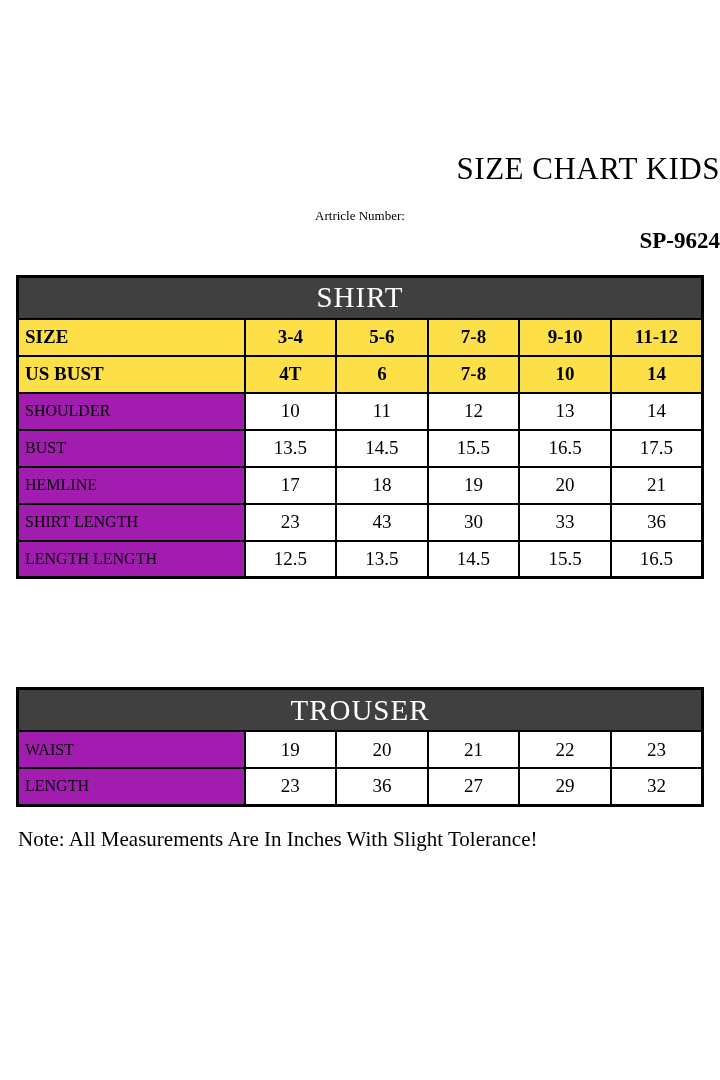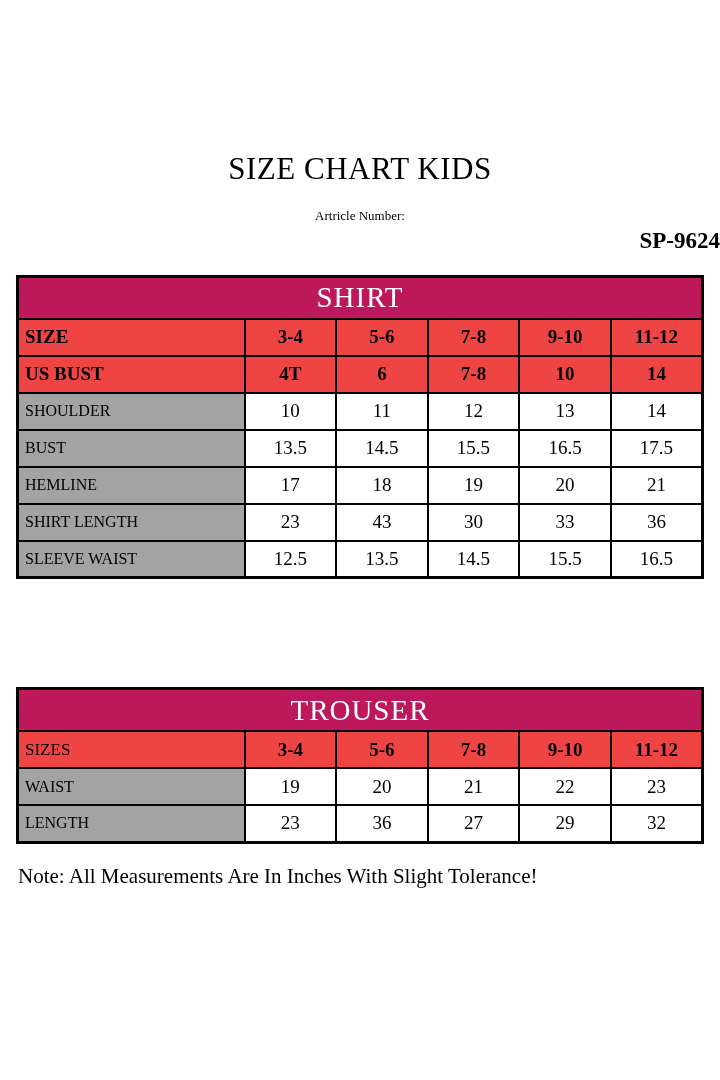--- a/index.html
+++ b/index.html
@@ -9,21 +9,21 @@
   }
   body {
     width: 720px;
     height: 1080px;
     font-family: "Liberation Serif", serif;
     color: #000000;
     overflow: hidden;
   }
   .page-title {
     padding-top: 153px;
-    text-align: center;
+    text-align: right;
     font-size: 31px;
     line-height: 1.0;
     letter-spacing: 0.5px;
   }
   .article-label {
     margin-top: 25px;
     text-align: center;
     font-size: 13px;
     line-height: 1.1;
   }
@@ -44,36 +44,36 @@
   table.shirt-table { margin-top: 21px; }
   table.trouser-table { margin-top: 108px; }
   .size-table col.label-col { width: 227px; }
   .size-table td, .size-table th {
     border: 2px solid #000;
     padding: 0;
     overflow: hidden;
     white-space: nowrap;
   }
   .band-header {
-    background: #be185d;
+    background: #404040;
     color: #ffffff;
     font-size: 29px;
     font-weight: normal;
     text-align: center;
     height: 40px;
     letter-spacing: 1px;
   }
   .size-table tr.data-row { height: 37px; }
   td.label-cell {
-    background: #a3a3a3;
+    background: #a21caf;
     text-align: left;
     padding-left: 6px;
   }
   tr.size-row td {
-    background: #ef4444;
+    background: #fde047;
     font-weight: bold;
     font-size: 19px;
   }
   tr.size-row td.label-cell { font-size: 19px; }
   tr.size-row.plain-label td.label-cell { font-weight: normal; font-size: 17px; }
   tr.measure-row td.label-cell {
     font-size: 16px;
     font-weight: normal;
   }
   tr.measure-row td.value-cell {
@@ -150,21 +150,21 @@
   </tr>
   <tr class="data-row measure-row">
     <td class="label-cell">SHIRT LENGTH</td>
     <td class="value-cell">23</td>
     <td class="value-cell">43</td>
     <td class="value-cell">30</td>
     <td class="value-cell">33</td>
     <td class="value-cell">36</td>
   </tr>
   <tr class="data-row measure-row">
-    <td class="label-cell">SLEEVE WAIST</td>
+    <td class="label-cell">LENGTH LENGTH</td>
     <td class="value-cell">12.5</td>
     <td class="value-cell">13.5</td>
     <td class="value-cell">14.5</td>
     <td class="value-cell">15.5</td>
     <td class="value-cell">16.5</td>
   </tr>
 </tbody>
   </table>
 
 <table class="size-table trouser-table">
@@ -172,28 +172,20 @@
     <col class="label-col">
       <col>
       <col>
       <col>
       <col>
       <col>
   </colgroup>
   <tbody>
       <tr>
     <th colspan="6" class="band-header">TROUSER</th>
-  </tr>
-  <tr class="data-row size-row plain-label">
-    <td class="label-cell">SIZES</td>
-    <td class="value-cell">3-4</td>
-    <td class="value-cell">5-6</td>
-    <td class="value-cell">7-8</td>
-    <td class="value-cell">9-10</td>
-    <td class="value-cell">11-12</td>
   </tr>
   <tr class="data-row measure-row">
     <td class="label-cell">WAIST</td>
     <td class="value-cell">19</td>
     <td class="value-cell">20</td>
     <td class="value-cell">21</td>
     <td class="value-cell">22</td>
     <td class="value-cell">23</td>
   </tr>
   <tr class="data-row measure-row">

